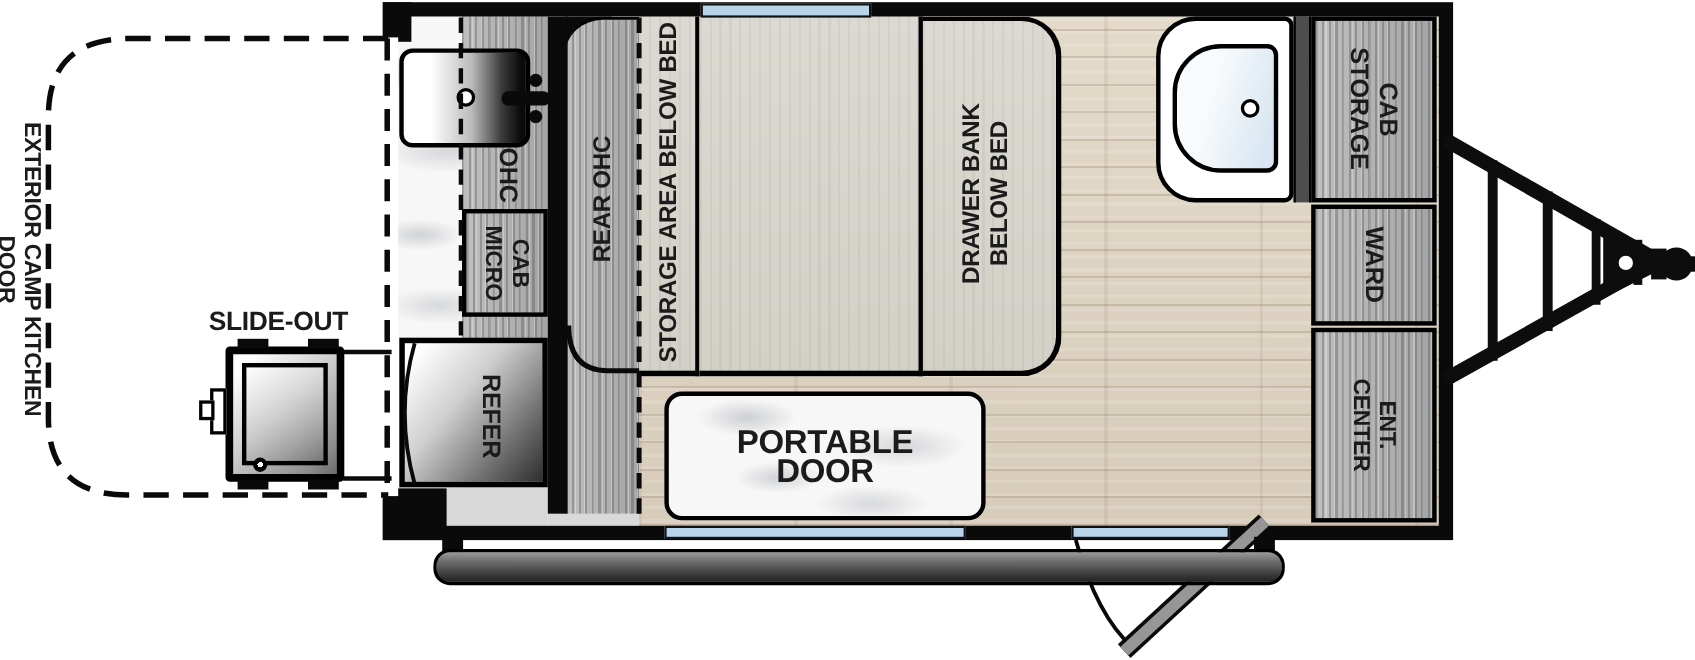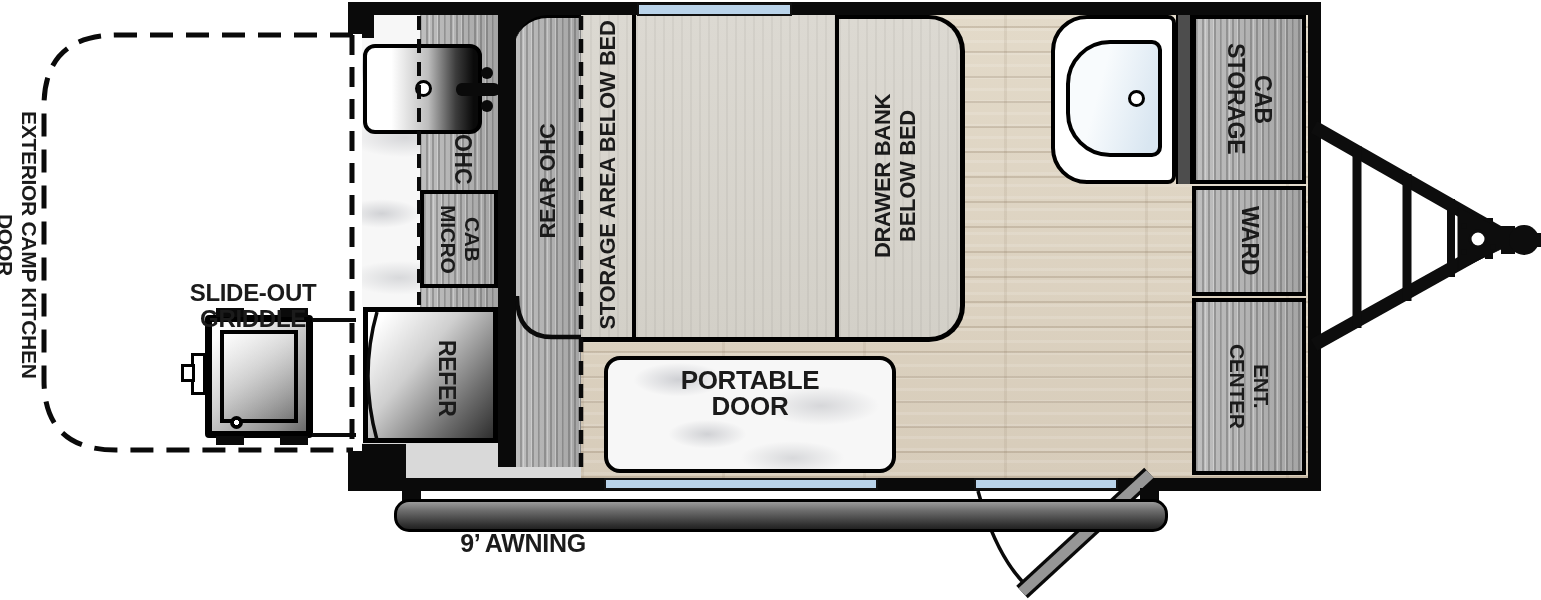--- a/index.html
+++ b/index.html
@@ -166,26 +166,22 @@
       <rect x="1536" y="233" width="5" height="14" stroke="none"></rect>
     </g>
   </svg>
 
   <div class="abs lbl vcw" style="left:0;top:85px;width:34px;height:320px;font-size:21px;">
     <span>EXTERIOR CAMP KITCHEN DOOR</span>
   </div>
 
   <div class="abs lbl" style="left:153px;top:270px;width:200px;font-size:24px;line-height:26px;margin-top:10px;">
     <div>SLIDE-OUT</div>
-    <div>GRIDDLE</div>
-  </div>
-
-  <div class="abs lbl" style="left:423px;top:529px;width:200px;font-size:25px;">
-    <span>9’ AWNING</span>
-  </div>
+  </div>
+
 
   <div class="abs lbl vcw" style="left:444px;top:134px;width:36px;height:50px;font-size:23px;">
     <span>OHC</span>
   </div>
 
   <div class="abs lbl vcw2" style="left:422px;top:194px;width:76px;height:90px;font-size:21px;line-height:24px;">
     <div>MICRO</div>
     <div>CAB</div>
   </div>
 
@@ -202,21 +198,21 @@
   </div>
 
   <div class="abs lbl" style="left:639px;top:150px;width:200px;font-size:24px;line-height:27px;">
   </div>
 
   <div class="abs lbl rot-ccw" style="left:787px;top:149px;width:220px;height:54px;font-size:22px;line-height:25px;">
     <div>DRAWER BANK</div>
     <div>BELOW BED</div>
   </div>
 
-  <div class="abs lbl" style="left:650px;top:367px;width:200px;font-size:26px;line-height:26px;text-align:center;">
+  <div class="abs lbl" style="left:650px;top:390px;width:200px;font-size:30px;line-height:26px;text-align:center;">
     <div>PORTABLE</div>
     <div>DOOR</div>
   </div>
 
   <div class="abs lbl vcw2" style="left:1212px;top:26px;width:74px;height:146px;font-size:23px;line-height:27px;">
     <div>STORAGE</div>
     <div>CAB</div>
   </div>
 
   <div class="abs lbl vcw" style="left:1231px;top:212px;width:36px;height:58px;font-size:23px;">

